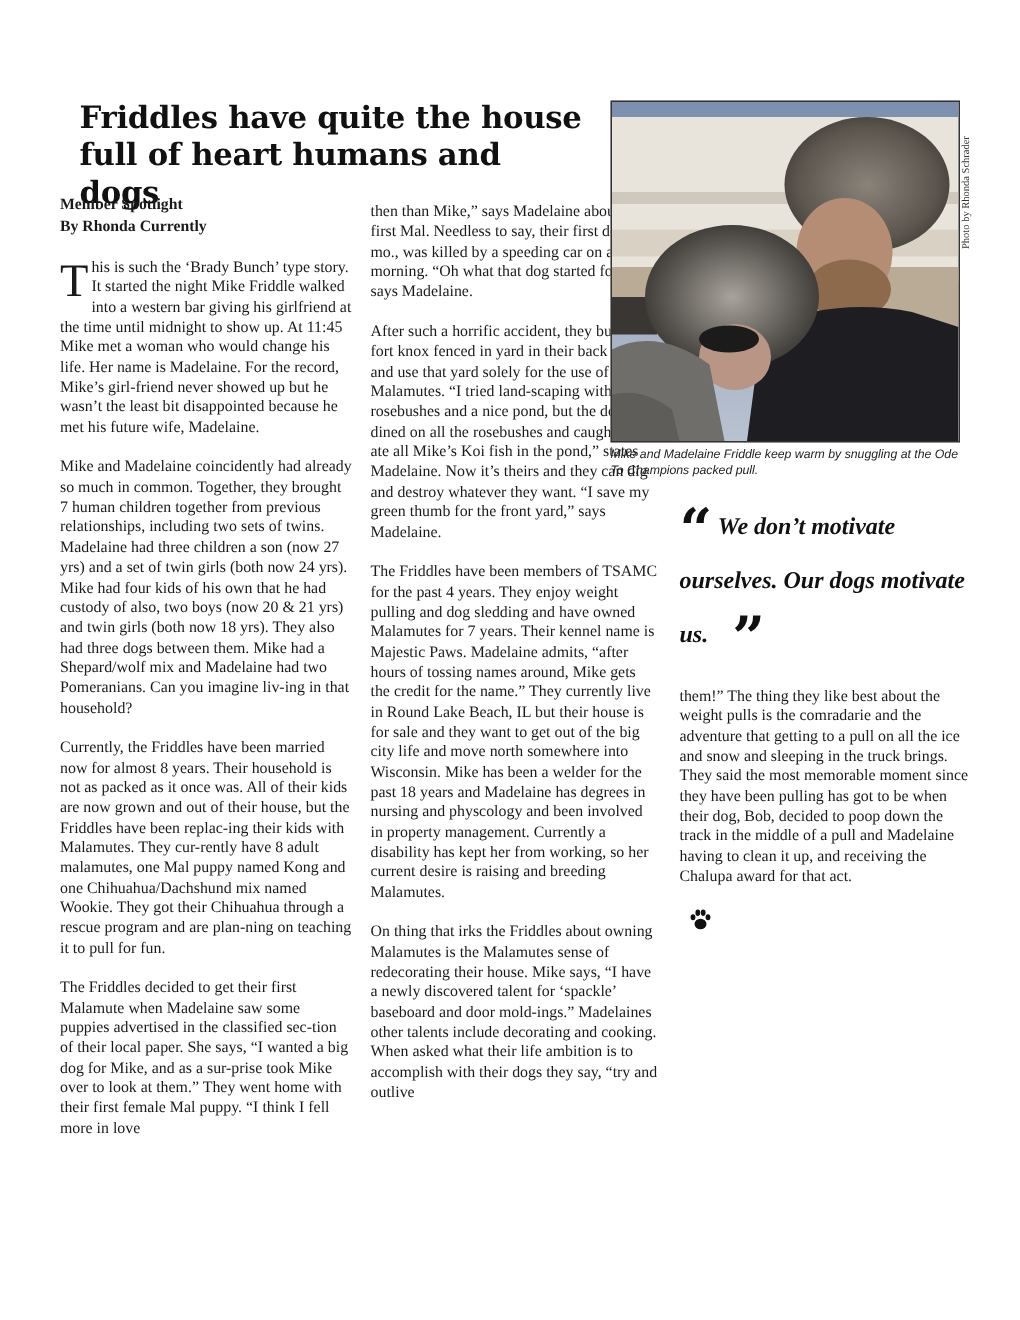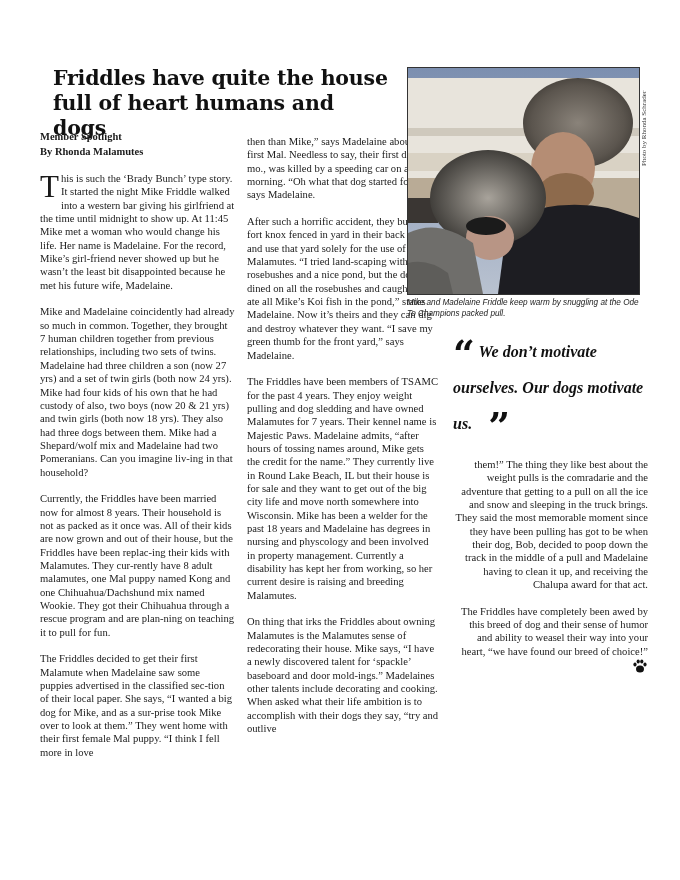--- a/index.html
+++ b/index.html
@@ -7,21 +7,21 @@
          font-family:"Liberation Serif", serif; color:#1a1a1a; }
   .headline { position:absolute; left:53px; top:66px; width:340px;
               font-family:"DejaVu Serif", serif; font-weight:bold;
               font-size:20.5px; line-height:25px; color:#111; letter-spacing:-0.2px; }
   .kicker { position:absolute; left:40px; top:130px; font-weight:bold;
             font-size:10.5px; line-height:14.5px; }
   .col { position:absolute; font-size:10.6px; line-height:13.35px; }
   .col p { margin:0 0 13.35px 0; }
   .col1 { left:40px; top:172px; width:195px; }
   .col2 { left:247px; top:135px; width:192px; }
-  .col3 { left:453px; top:458px; width:195px;text-align:right; }
+  .col3 { left:453px; top:458px; width:195px; }
   .dropcap { float:left; font-size:31px; line-height:24px; margin:3px 2px 0 0; }
   .photo { position:absolute; left:407px; top:67px; width:231px; height:226px;
            border:1px solid #333; overflow:hidden; background:#d8d4cc; }
   .credit { position:absolute; left:640px; top:66px; width:12px; height:100px;
             font-size:7px; writing-mode:vertical-rl; transform:rotate(180deg);
             color:#333; white-space:nowrap; text-align:left; }
   .caption { position:absolute; left:407px; top:297px; width:240px;
              font-family:"Liberation Sans", sans-serif; font-style:italic;
              font-size:8.2px; line-height:11px; color:#222; }
   .pull { position:absolute; left:453px; top:334px; width:200px;
@@ -31,21 +31,21 @@
            font-size:38px; line-height:10px; vertical-align:-10px; }
   .paw { display:inline-block; vertical-align:-6px; margin-left:6px; }
 </style>
 </head>
 <body>
 
 <h1 class="headline" style="margin:0;">Friddles have quite the house full of heart humans and dogs</h1>
 
 <div class="kicker">
   <div>Member Spotlight</div>
-  <div>By Rhonda Malamutes</div>
+  <div>By Rhonda Currently</div>
 </div>
 
 <div class="col col1">
   <p><span class="dropcap">T</span><span>his is such the ‘Brady Bunch’ type story. It started the night Mike Friddle walked into a western bar giving his girlfriend at the time until midnight to show up. At 11:45 Mike met a woman who would change his life. Her name is Madelaine. For the record, Mike’s girl-friend never showed up but he wasn’t the least bit disappointed because he met his future wife, Madelaine.</span></p>
   <p>Mike and Madelaine coincidently had already so much in common. Together, they brought 7 human children together from previous relationships, including two sets of twins. Madelaine had three children a son (now 27 yrs) and a set of twin girls (both now 24 yrs). Mike had four kids of his own that he had custody of also, two boys (now 20 &amp; 21 yrs) and twin girls (both now 18 yrs). They also had three dogs between them. Mike had a Shepard/wolf mix and Madelaine had two Pomeranians. Can you imagine liv-ing in that household?</p>
   <p>Currently, the Friddles have been married now for almost 8 years. Their household is not as packed as it once was. All of their kids are now grown and out of their house, but the Friddles have been replac-ing their kids with Malamutes. They cur-rently have 8 adult malamutes, one Mal puppy named Kong and one Chihuahua/Dachshund  mix named Wookie. They got their Chihuahua through a rescue program and are plan-ning on teaching it to pull for fun.</p>
   <p>The Friddles decided to get their first Malamute when Madelaine saw some puppies advertised in the classified sec-tion of their local paper. She says, “I wanted a big dog for Mike, and as a sur-prise took Mike over to look at them.” They went home with their first female Mal puppy. “I think I fell more in love</p>
 </div>
 
 <div class="col col2">
@@ -96,20 +96,20 @@
 <div class="caption">Mike and Madelaine Friddle keep warm by snuggling at the Ode To Champions packed pull.</div>
 
 <div class="pull">
   <span class="qmark">“</span>
   <span>We don’t motivate ourselves. Our dogs motivate us.</span>
   <span class="qmark" style="margin-left:12px;">”</span>
 </div>
 
 <div class="col col3">
   <p>them!” The thing they like best about the weight pulls is the comradarie and the adventure that getting to a pull on all the ice and snow and sleeping in the truck brings. They said the most memorable moment since they have been pulling has got to be when their dog, Bob, decided to poop down the track in the middle of a pull and Madelaine having to clean it up, and receiving the Chalupa award for that act.</p>
-  <p><span>The Friddles have completely been awed by this breed of dog and their sense of humor and ability to weasel their way into your heart, “we have found our breed of choice!”</span><span class="paw"><svg width="16" height="16" viewBox="0 0 16 16">
+  <p><span class="paw"><svg width="16" height="16" viewBox="0 0 16 16">
           <ellipse cx="8" cy="11" rx="4" ry="3.5" fill="#111"></ellipse>
           <ellipse cx="3" cy="6.5" rx="1.6" ry="2" fill="#111"></ellipse>
           <ellipse cx="6.2" cy="3.5" rx="1.6" ry="2.1" fill="#111"></ellipse>
           <ellipse cx="9.8" cy="3.5" rx="1.6" ry="2.1" fill="#111"></ellipse>
           <ellipse cx="13" cy="6.5" rx="1.6" ry="2" fill="#111"></ellipse>
         </svg></span></p>
 </div>
 
 </body></html>

